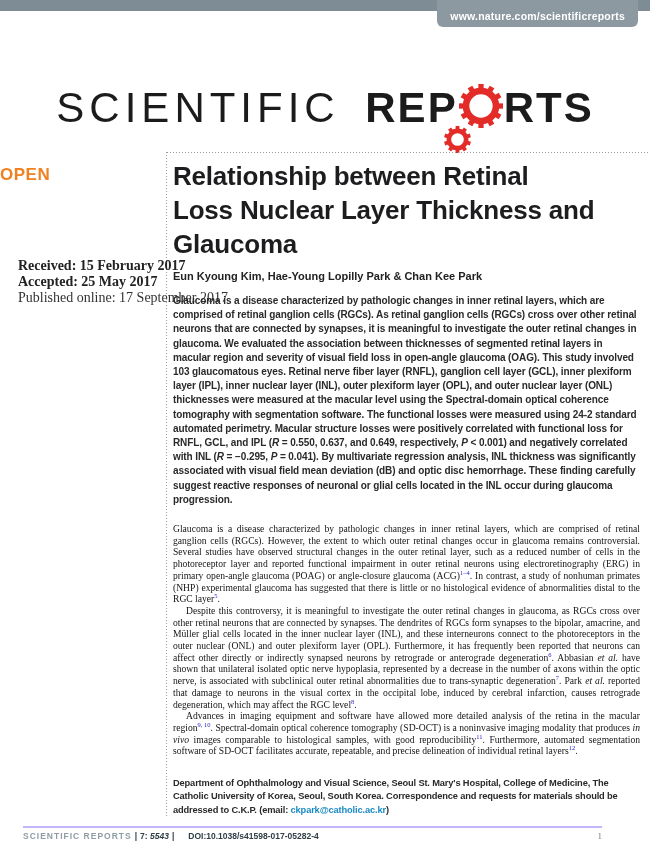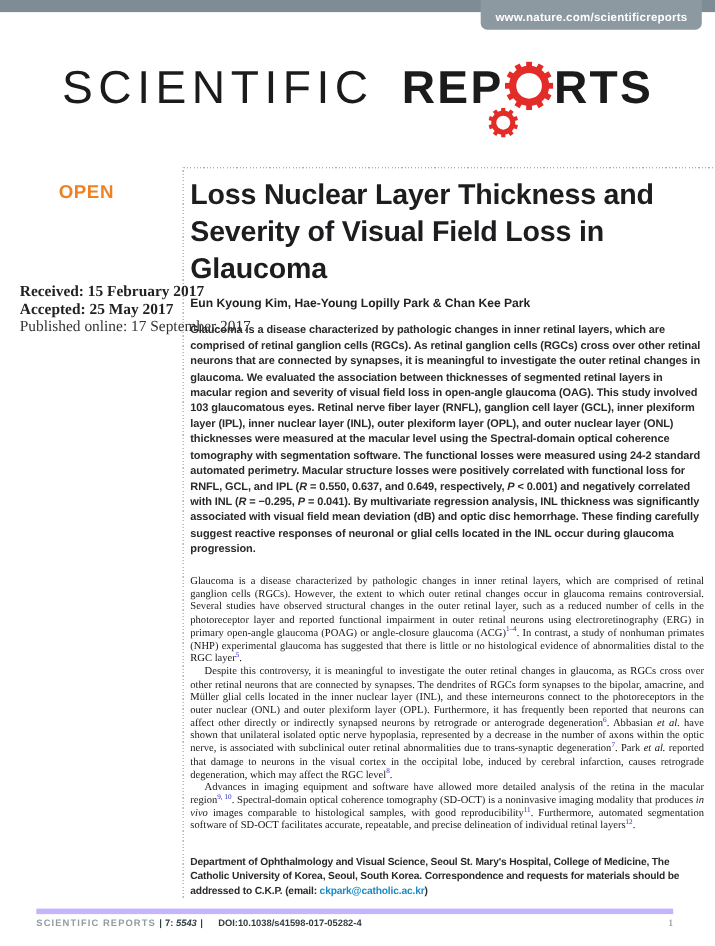--- a/index.html
+++ b/index.html
@@ -33,21 +33,21 @@
     background:var(--tab-gray);
     border-radius:0 0 6px 6px;
     color:#ffffff;
     font-size:10.5px;font-weight:600;letter-spacing:.2px;
     padding:0 13px;
     display:flex;align-items:flex-end;
     padding-bottom:5px;
   }
   
   .logo{
-    position:absolute;top:56px;left:0;right:0;
+    position:absolute;top:84px;left:0;right:0;
     text-align:center;
     color:#1b1b1b;
     white-space:nowrap;
   }
   .logo .w1{
     font-size:42px;font-weight:300;letter-spacing:5px;
     font-family:"Liberation Sans",sans-serif;
   }
   .logo .w2{
     font-size:42px;font-weight:700;letter-spacing:2px;
@@ -71,21 +71,21 @@
     position:absolute;top:0;bottom:0;left:166px;width:1px;
     background-image:repeating-linear-gradient(to bottom,var(--dot-color) 0 1px,transparent 1px 3px);
   }
   .hrule{
     position:absolute;top:0;left:167px;right:0;height:1px;
     background-image:repeating-linear-gradient(to right,var(--dot-color) 0 1px,transparent 1px 3px);
   }
   
   .left-col{position:absolute;top:0;left:0;width:166px;height:100%;}
   .open-label{
-    margin-top:13px;text-align:center;padding-right:9px;
+    margin-top:13px;text-align:left;padding-right:9px;
     font-size:17px;font-weight:700;letter-spacing:.5px;
     color:var(--open-orange);
   }
   .dates{
     position:absolute;top:106px;left:18px;right:4px;
     font-family:"Liberation Serif",serif;
     font-size:14px;line-height:16px;color:#222;
     white-space:nowrap;
   }
   .dates .d-bold{font-weight:700;}
@@ -124,22 +124,22 @@
   sup.ref{color:var(--ref-blue);}
   .link{color:var(--link-blue);}
   
   .affiliation{
     position:absolute;left:173px;right:14px;top:777px;
     font-size:9.3px;line-height:13.3px;font-weight:600;
     letter-spacing:-.15px;color:#2a2a2a;
   }
   
   .footer{
-    position:absolute;left:33px;top:826px;width:579px;
-    border-top:5px solid #c4b5fd;
+    position:absolute;left:23px;top:826px;width:579px;
+    border-top:2px solid #c4b5fd;
     padding-top:3px;
     display:flex;align-items:flex-end;
     font-size:8.5px;
   }
   .f-journal{color:var(--footer-gray);font-weight:700;letter-spacing:1px;}
   .f-sep{color:var(--footer-dark);font-weight:700;margin:0 3px;}
   .f-vol{color:var(--footer-dark);font-weight:700;}
   .f-num{color:var(--footer-dark);font-weight:700;font-style:italic;}
   .f-doi{color:var(--footer-dark);font-weight:700;padding-left:11px;}
   .f-page{margin-left:auto;color:#6f7e86;font-family:"Liberation Serif",serif;font-size:9px;}
@@ -198,22 +198,22 @@
       <div class="open-label">OPEN</div>
       <div class="dates">
         <div class="d-bold">Received: 15 February 2017</div>
         <div class="d-bold">Accepted: 25 May 2017</div>
         <div class="d-normal">Published online: 17 September 2017</div>
       </div>
     </div>
 
     <div class="right-col">
       <div class="title">
+        <div>Relationship between Retinal</div>
         <div>Loss Nuclear Layer Thickness and</div>
-        <div>Severity of Visual Field Loss in</div>
         <div>Glaucoma</div>
       </div>
       <div class="authors">Eun Kyoung Kim, Hae-Young Lopilly Park &amp; Chan Kee Park</div>
       <div class="abstract"><span>Glaucoma is a disease characterized by pathologic changes in inner retinal layers, which are comprised of retinal ganglion cells (RGCs). As retinal ganglion cells (RGCs) cross over other retinal neurons that are connected by synapses, it is meaningful to investigate the outer retinal changes in glaucoma. We evaluated the association between thicknesses of segmented retinal layers in macular region and severity of visual field loss in open-angle glaucoma (OAG). This study involved 103 glaucomatous eyes. Retinal nerve fiber layer (RNFL), ganglion cell layer (GCL), inner plexiform layer (IPL), inner nuclear layer (INL), outer plexiform layer (OPL), and outer nuclear layer (ONL) thicknesses were measured at the macular level using the Spectral-domain optical coherence tomography with segmentation software. The functional losses were measured using 24-2 standard automated perimetry. Macular structure losses were positively correlated with functional loss for RNFL, GCL, and IPL (</span><span class="it">R</span><span> = 0.550, 0.637, and 0.649, respectively, </span><span class="it">P</span><span> &lt; 0.001) and negatively correlated with INL (</span><span class="it">R</span><span> = −0.295, </span><span class="it">P</span><span> = 0.041). By multivariate regression analysis, INL thickness was significantly associated with visual field mean deviation (dB) and optic disc hemorrhage. These finding carefully suggest reactive responses of neuronal or glial cells located in the INL occur during glaucoma progression.</span></div>
       <div class="body-text">
         <p><span>Glaucoma is a disease characterized by pathologic changes in inner retinal layers, which are comprised of retinal ganglion cells (RGCs). However, the extent to which outer retinal changes occur in glaucoma remains controversial. Several studies have observed structural changes in the outer retinal layer, such as a reduced number of cells in the photoreceptor layer and reported functional impairment in outer retinal neurons using electroretinography (ERG) in primary open-angle glaucoma (POAG) or angle-closure glaucoma (ACG)</span><sup class="ref">1–4</sup><span>. In contrast, a study of nonhuman primates (NHP) experimental glaucoma has suggested that there is little or no histological evidence of abnormalities distal to the RGC layer</span><sup class="ref">5</sup><span>.</span></p>
         <p class="indent"><span>Despite this controversy, it is meaningful to investigate the outer retinal changes in glaucoma, as RGCs cross over other retinal neurons that are connected by synapses. The dendrites of RGCs form synapses to the bipolar, amacrine, and Müller glial cells located in the inner nuclear layer (INL), and these interneurons connect to the photoreceptors in the outer nuclear (ONL) and outer plexiform layer (OPL). Furthermore, it has frequently been reported that neurons can affect other directly or indirectly synapsed neurons by retrograde or anterograde degeneration</span><sup class="ref">6</sup><span>. Abbasian </span><span class="it">et al.</span><span> have shown that unilateral isolated optic nerve hypoplasia, represented by a decrease in the number of axons within the optic nerve, is associated with subclinical outer retinal abnormalities due to trans-synaptic degeneration</span><sup class="ref">7</sup><span>. Park </span><span class="it">et al.</span><span> reported that damage to neurons in the visual cortex in the occipital lobe, induced by cerebral infarction, causes retrograde degeneration, which may affect the RGC level</span><sup class="ref">8</sup><span>.</span></p>
         <p class="indent"><span>Advances in imaging equipment and software have allowed more detailed analysis of the retina in the macular region</span><sup class="ref">9, 10</sup><span>. Spectral-domain optical coherence tomography (SD-OCT) is a noninvasive imaging modality that produces </span><span class="it">in vivo</span><span> images comparable to histological samples, with good reproducibility</span><sup class="ref">11</sup><span>. Furthermore, automated segmentation software of SD-OCT facilitates accurate, repeatable, and precise delineation of individual retinal layers</span><sup class="ref">12</sup><span>.</span></p>
       </div>
     </div>

